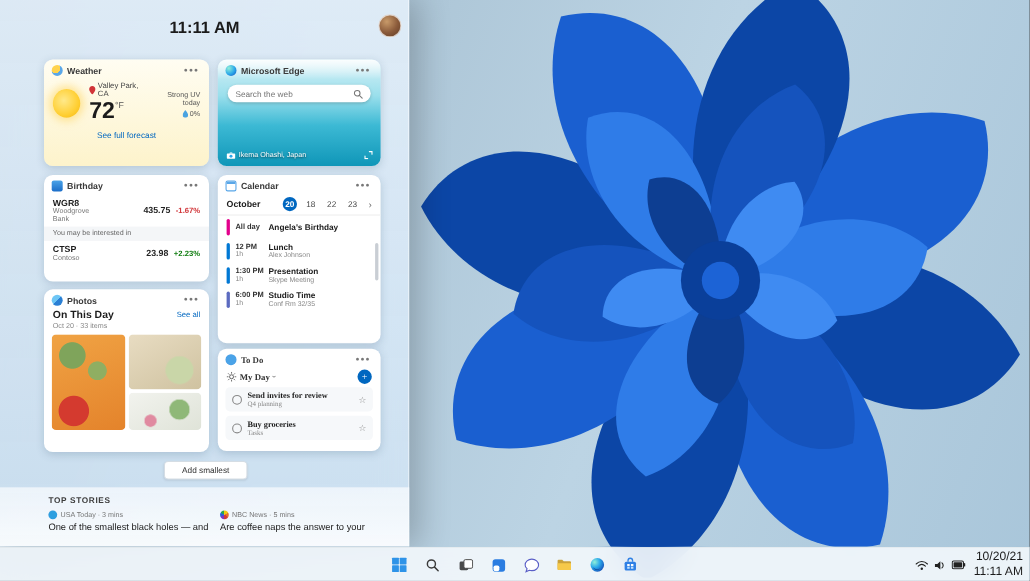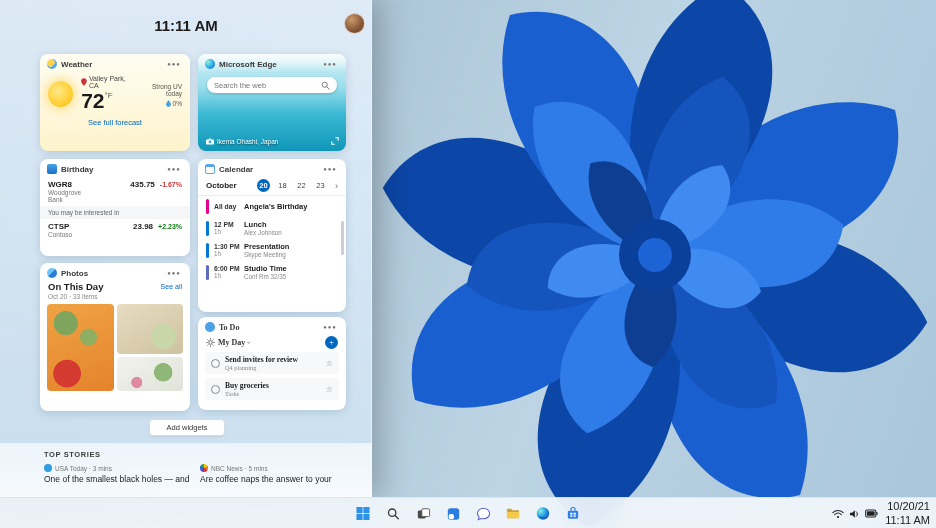--- a/index.html
+++ b/index.html
@@ -56,21 +56,21 @@
                  border-radius:9px; display:flex; align-items:center; padding:0 7px;
                  box-shadow:0 1px 3px rgba(0,0,0,0.2); }
   .search-pill input { border:0; outline:0; flex:1; font-size:7.5px; color:#555; background:transparent;
                        font-family:"Liberation Sans", sans-serif; }
   .photo-caption { position:absolute; left:8px; bottom:6px; display:flex; align-items:center; gap:3px;
                    color:#fff; font-size:6.5px; text-shadow:0 1px 2px rgba(0,0,0,0.6); }
   .expand-ic { position:absolute; right:7px; bottom:6px; }
 
   
   .watchlist-card { left:40px; top:159px; width:150px; height:97px; }
-  .stock-row { display:flex; padding:3px 8px;gap:40px; }
+  .stock-row { display:flex; align-items:center; padding:3px 8px;gap:40px; }
   .stock-sym { font-size:8px; font-weight:bold; color:#1b1b1b; }
   .stock-name { font-size:6.5px; color:#777; }
   .stock-right { margin-left:auto; display:flex; align-items:baseline; gap:5px; }
   .stock-price { font-size:8px; font-weight:bold; }
   .stock-chg { font-size:7px; font-weight:bold; }
   .interest-label { font-size:6.5px; color:#666; background:#f4f6f8; padding:3px 8px; }
 
   
   .calendar-card { left:198px; top:159px; width:148px; height:153px; }
   .cal-strip { display:flex; align-items:center; padding:2px 8px 3px 8px; border-bottom:1px solid #eee; }
@@ -405,21 +405,21 @@
       <div class="task-row">
         <span class="task-circle"></span>
         <div>
           <div class="task-title">Buy groceries</div>
           <div class="task-sub">Tasks</div>
         </div>
         <span class="task-star">☆</span>
       </div>
     </div>
 
-    <div class="add-widgets">Add widgets</div>
+    <div class="add-widgets">Add smallest</div>
 
     <div class="stories-band"></div>
     <div class="stories-head">TOP STORIES</div>
     <div class="stories-row">
       <div class="story">
         <div class="story-src">
           <span class="src-logo src-usat"></span>
           <span>USA Today · 3 mins</span>
         </div>
         <div class="story-headline">One of the smallest black holes — and</div>

